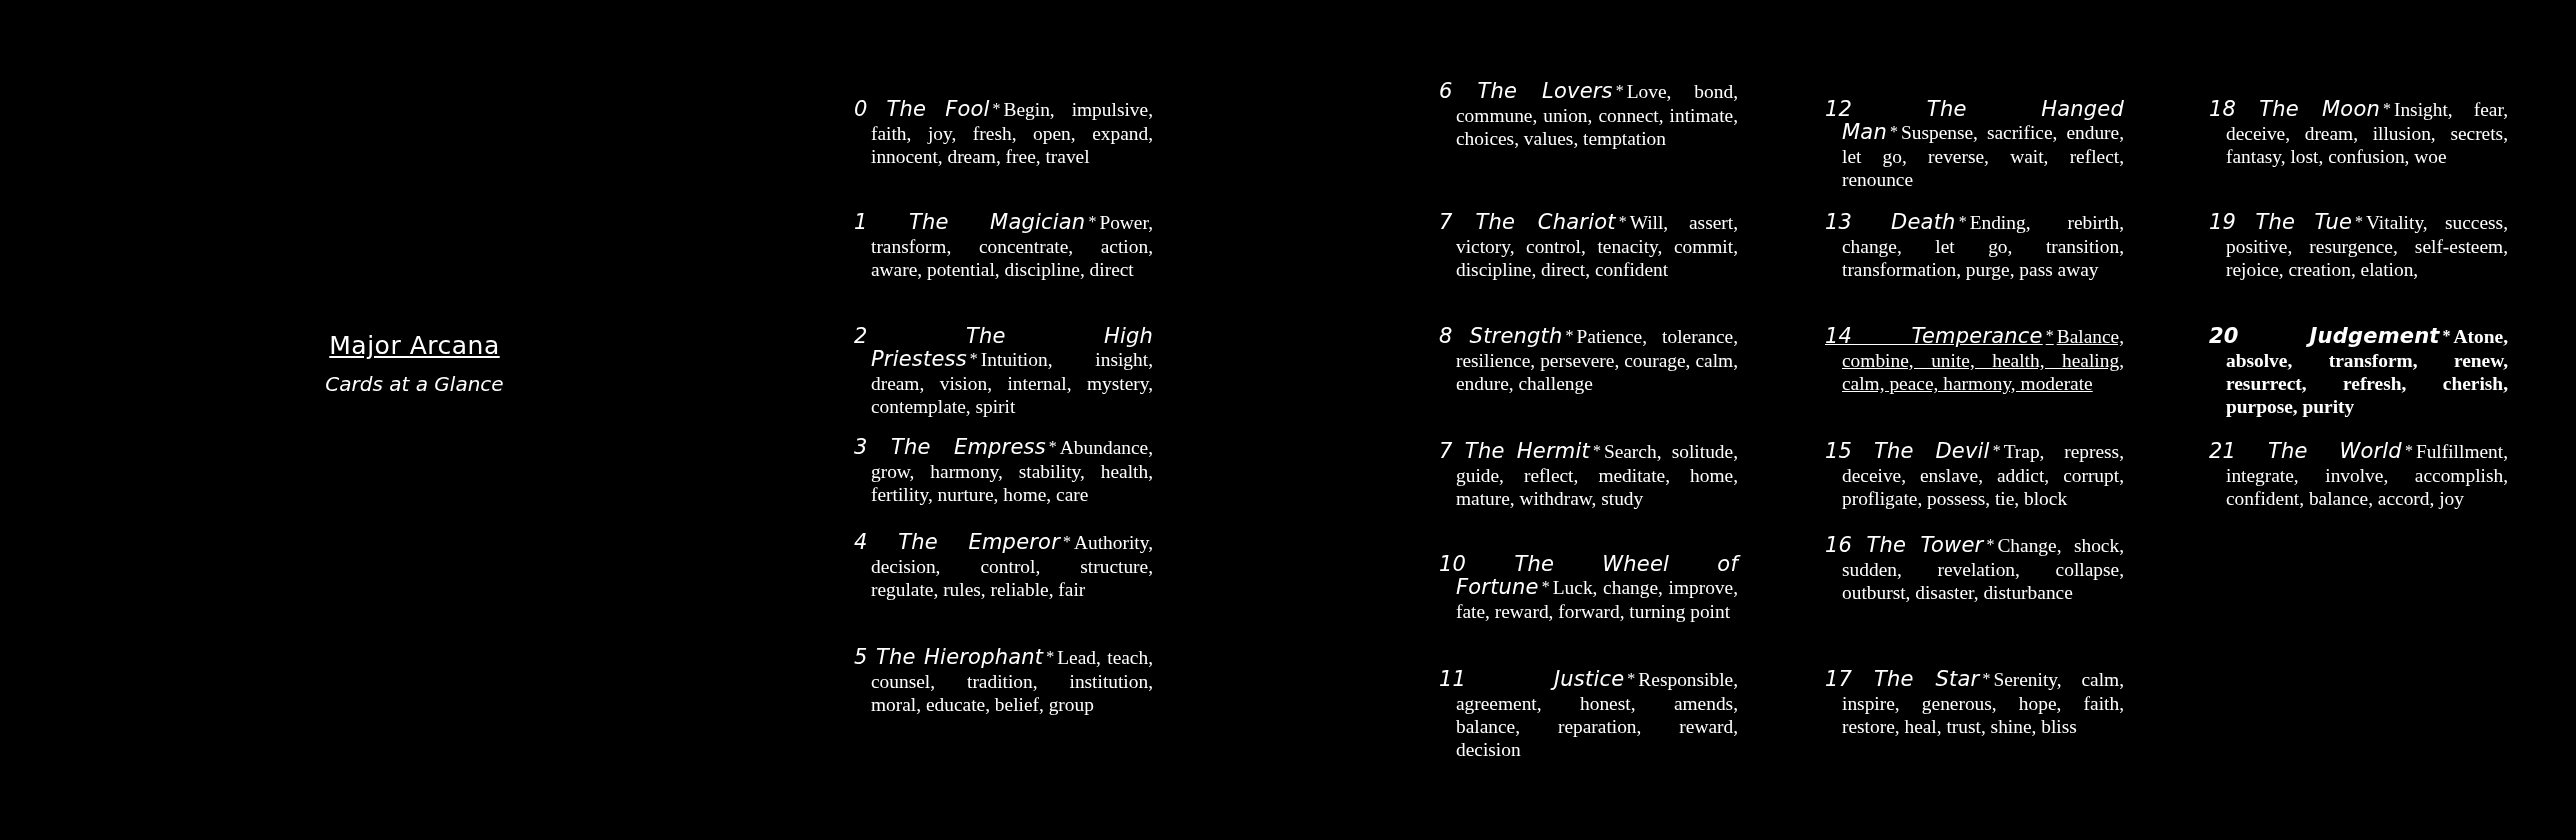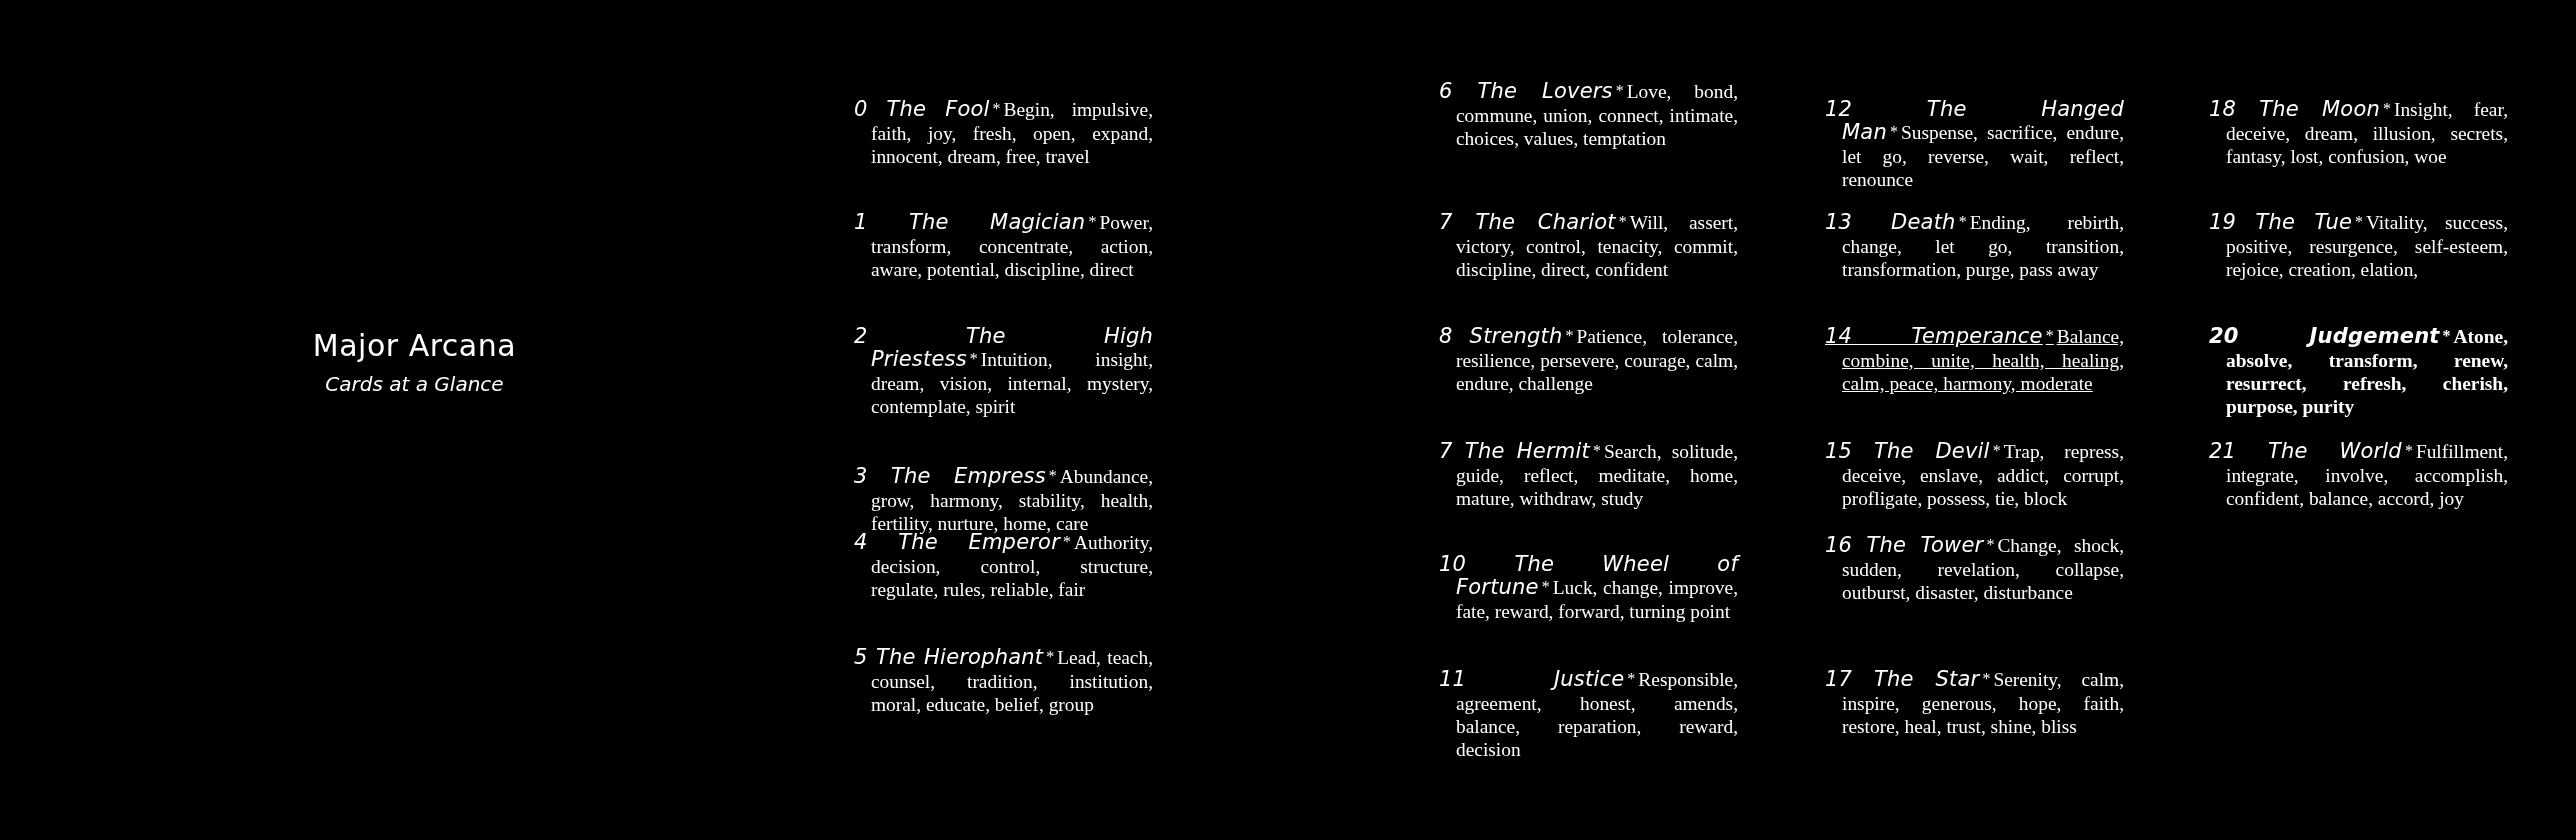--- a/index.html
+++ b/index.html
@@ -16,25 +16,26 @@
     }
     .title-block {
       position: absolute;
       left: 297px;
       top: 324px;
       width: 235px;
       text-align: center;
     }
     .main-title {
       font-family: "DejaVu Sans", sans-serif;
-      font-size: 30px;
+      font-size: 25px;
       letter-spacing: 0.5px;
       line-height: 44px;
       color: #ffffff;
       white-space: nowrap;
+      text-decoration: underline;
     }
     .sub-title {
       font-family: "DejaVu Sans", sans-serif;
       font-style: italic;
       font-weight: 200;
       font-size: 20px;
       line-height: 32px;
       color: #ffffff;
       white-space: nowrap;
     }
@@ -85,21 +86,21 @@
 <div class="column" style="left:854px;">
   <div class="card" style="top:98px;">
     <p class="card-text"><span class="card-name">0 The Fool</span><span class="star">*</span><span>Begin, impulsive, faith, joy, fresh, open, expand, innocent, dream, free, travel</span></p>
   </div>
   <div class="card" style="top:211px;">
     <p class="card-text"><span class="card-name">1 The Magician</span><span class="star">*</span><span>Power, transform, concentrate, action, aware, potential, discipline, direct</span></p>
   </div>
   <div class="card" style="top:325px;">
     <p class="card-text"><span class="card-name">2 The High Priestess</span><span class="star">*</span><span>Intuition, insight, dream, vision, internal, mystery, contemplate, spirit</span></p>
   </div>
-  <div class="card" style="top:465px;">
+  <div class="card" style="top:436px;">
     <p class="card-text"><span class="card-name">3 The Empress</span><span class="star">*</span><span>Abundance, grow, harmony, stability, health, fertility, nurture, home, care</span></p>
   </div>
   <div class="card" style="top:531px;">
     <p class="card-text"><span class="card-name">4 The Emperor</span><span class="star">*</span><span>Authority, decision, control, structure, regulate, rules, reliable, fair</span></p>
   </div>
   <div class="card" style="top:646px;">
     <p class="card-text"><span class="card-name">5 The Hierophant</span><span class="star">*</span><span>Lead, teach, counsel, tradition, institution, moral, educate, belief, group</span></p>
   </div>
 </div>
 

